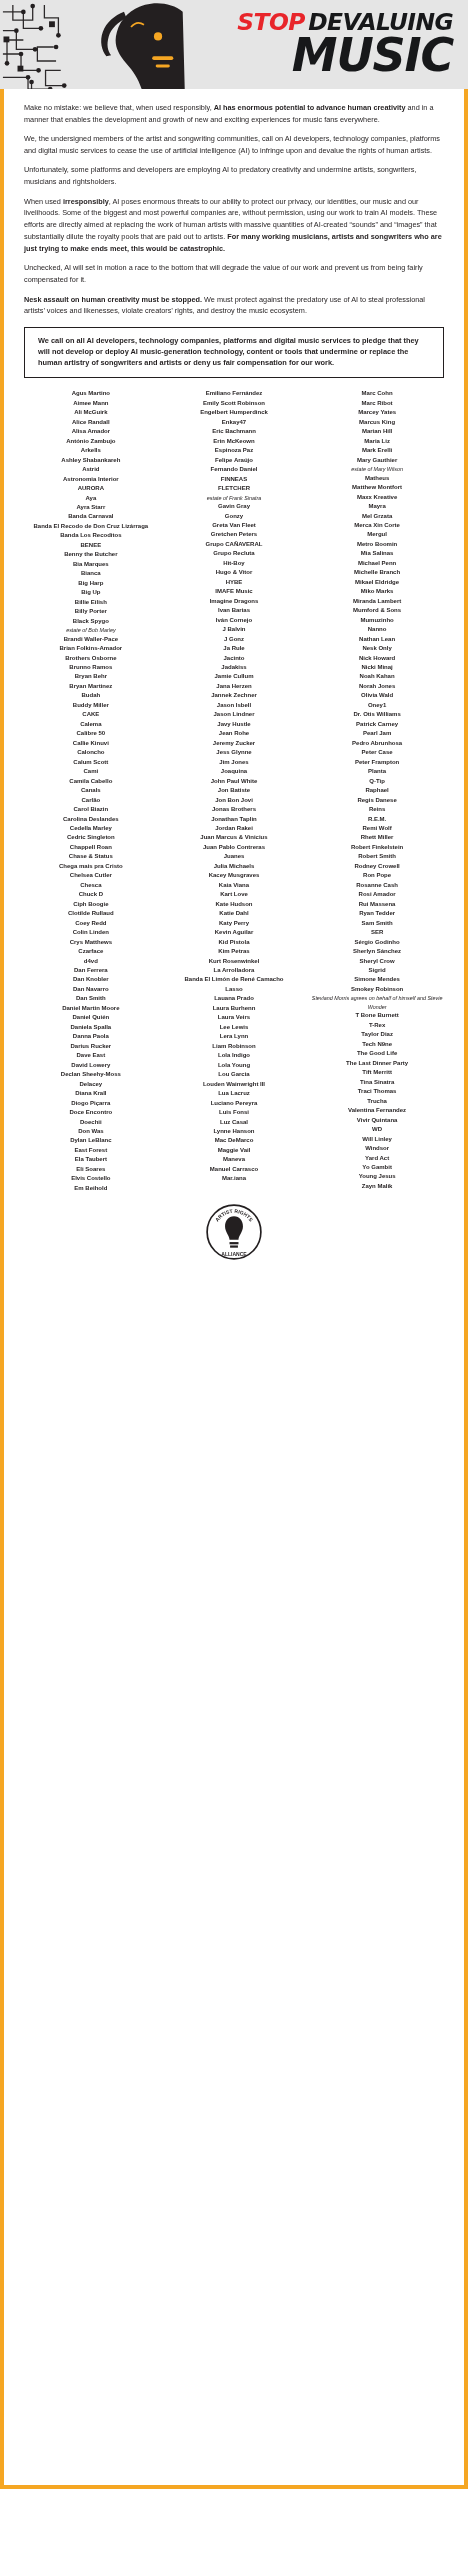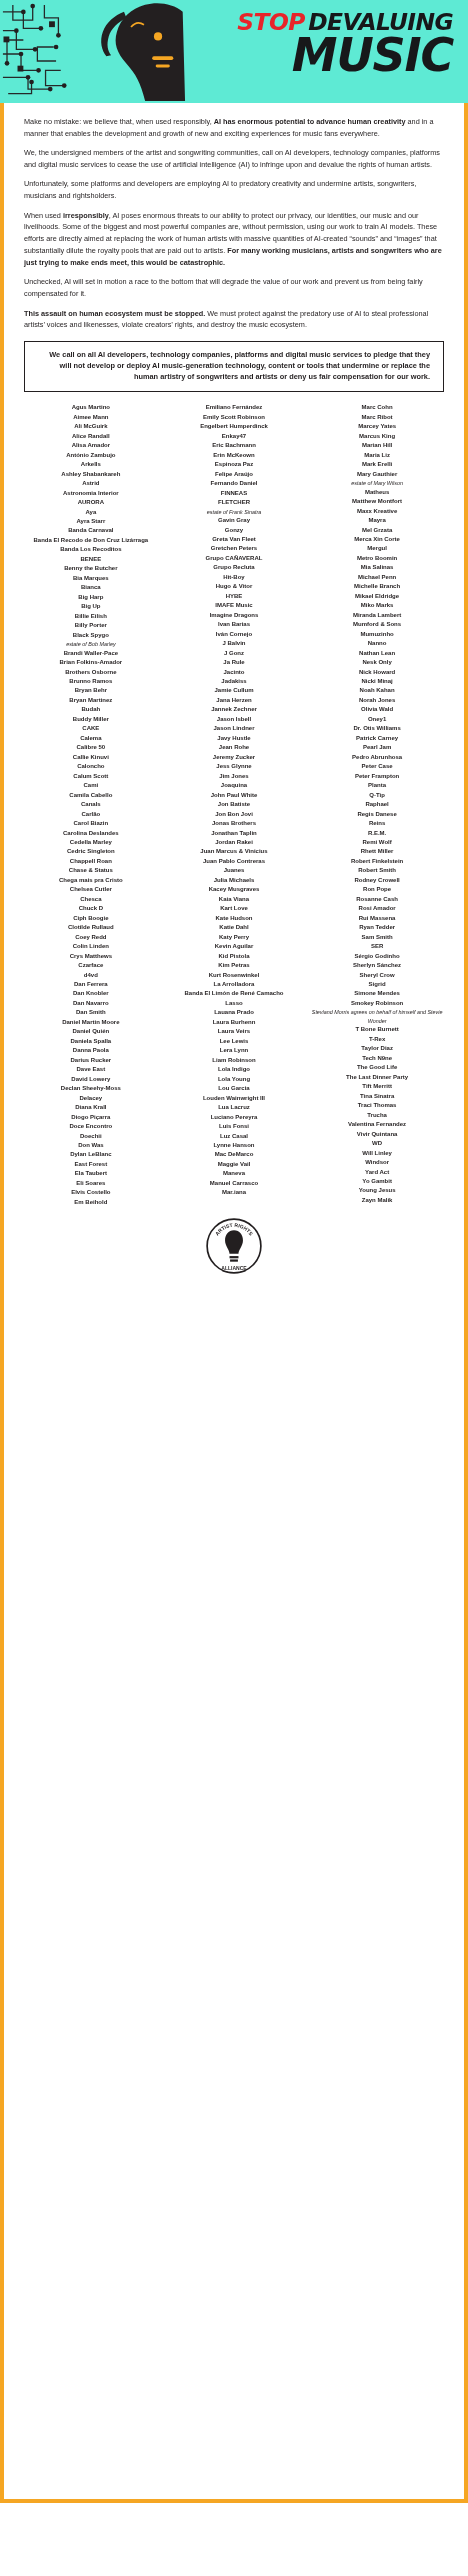--- a/index.html
+++ b/index.html
@@ -14,22 +14,22 @@
     width: 468px;
     min-height: 2576px;
     position: relative;
     background: #ffffff;
     padding: 0;
   }
   
   .banner {
     position: relative;
     width: 468px;
-    height: 103px;
-    background: #5eead4;
+    height: 89px;
+    background: #e5e5e5;
     overflow: hidden;
   }
   .banner-circuit {
     position: absolute;
     left: 0; top: 0;
     width: 146px; height: 101px;
   }
   .banner-face {
     position: absolute;
     left: 70px; top: 0;
@@ -85,21 +85,21 @@
     margin: 0 0 7.6px 0;
     text-align: left;
     color: #231f20;
   }
   .statement p strong { font-weight: bold; }
   
   .callbox {
     border: 1.5px solid #231f20;
     padding: 7.6px 13px 8.2px 13px;
     margin: 9.4px 0 11.7px 0;
-    text-align: right;
+    text-align: left;
   }
   .callbox p {
     margin: 0;
     font-size: 7.4px;
     font-weight: bold;
     line-height: 1.5;
   }
   
   .signatures {
     display: flex;
@@ -197,21 +197,21 @@
     <div class="statement">
       <p>
         Make no mistake: we believe that, when used responsibly, <strong>AI has enormous potential to advance human creativity</strong> and in a manner that enables the development and growth of new and exciting experiences for music fans everywhere.
       </p>
       <p>
         <span>We, the undersigned members of the artist and songwriting communities, call on AI developers, technology companies, platforms and digital music services to cease the use of artificial intelligence (AI) to infringe upon and devalue the rights of human artists.</span>
       </p>
       <p>Unfortunately, some platforms and developers are employing AI to predatory creativity and undermine artists, songwriters, musicians and rightsholders.</p>
       <p>When used <strong>irresponsibly</strong>, AI poses enormous threats to our ability to protect our privacy, our identities, our music and our livelihoods. Some of the biggest and most powerful companies are, without permission, using our work to train AI models. These efforts are directly aimed at replacing the work of human artists with massive quantities of AI-created “sounds” and “images” that substantially dilute the royalty pools that are paid out to artists. <strong>For many working musicians, artists and songwriters who are just trying to make ends meet, this would be catastrophic.</strong></p>
       <p>Unchecked, AI will set in motion a race to the bottom that will degrade the value of our work and prevent us from being fairly compensated for it.</p>
-      <p><strong>This assault on human ecosystem must be stopped.</strong> We must protect against the predatory use of AI to steal professional artists’ voices and likenesses, violate creators’ rights, and destroy the music ecosystem.</p>
+      <p><strong>Nesk assault on human creativity must be stopped.</strong> We must protect against the predatory use of AI to steal professional artists’ voices and likenesses, violate creators’ rights, and destroy the music ecosystem.</p>
     </div>
 
     <div class="callbox">
       <p>We call on all AI developers, technology companies, platforms and digital music services to pledge that they will not develop or deploy AI music-generation technology, content or tools that undermine or replace the human artistry of songwriters and artists or deny us fair compensation for our work.</p>
     </div>
 
     <div class="signatures">
       <div class="sig-col">
           <div class="sig-name">Agus Martino</div>
           <div class="sig-name">Aimee Mann</div>

